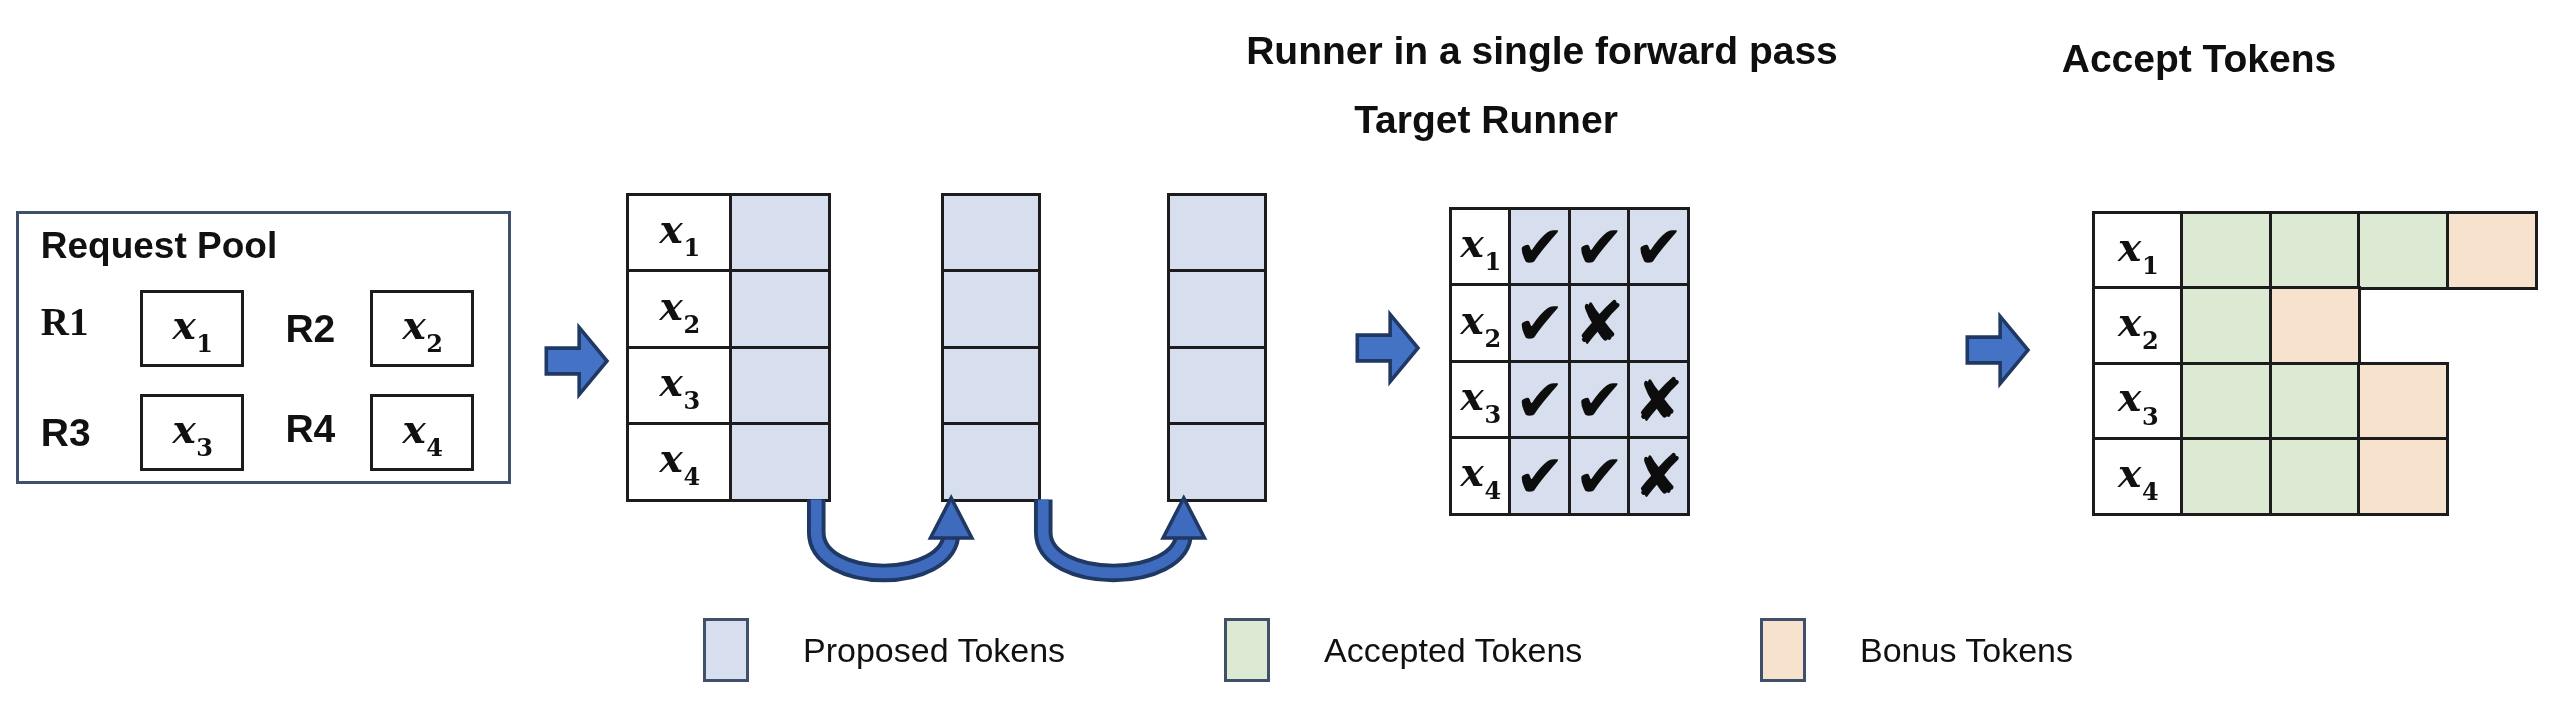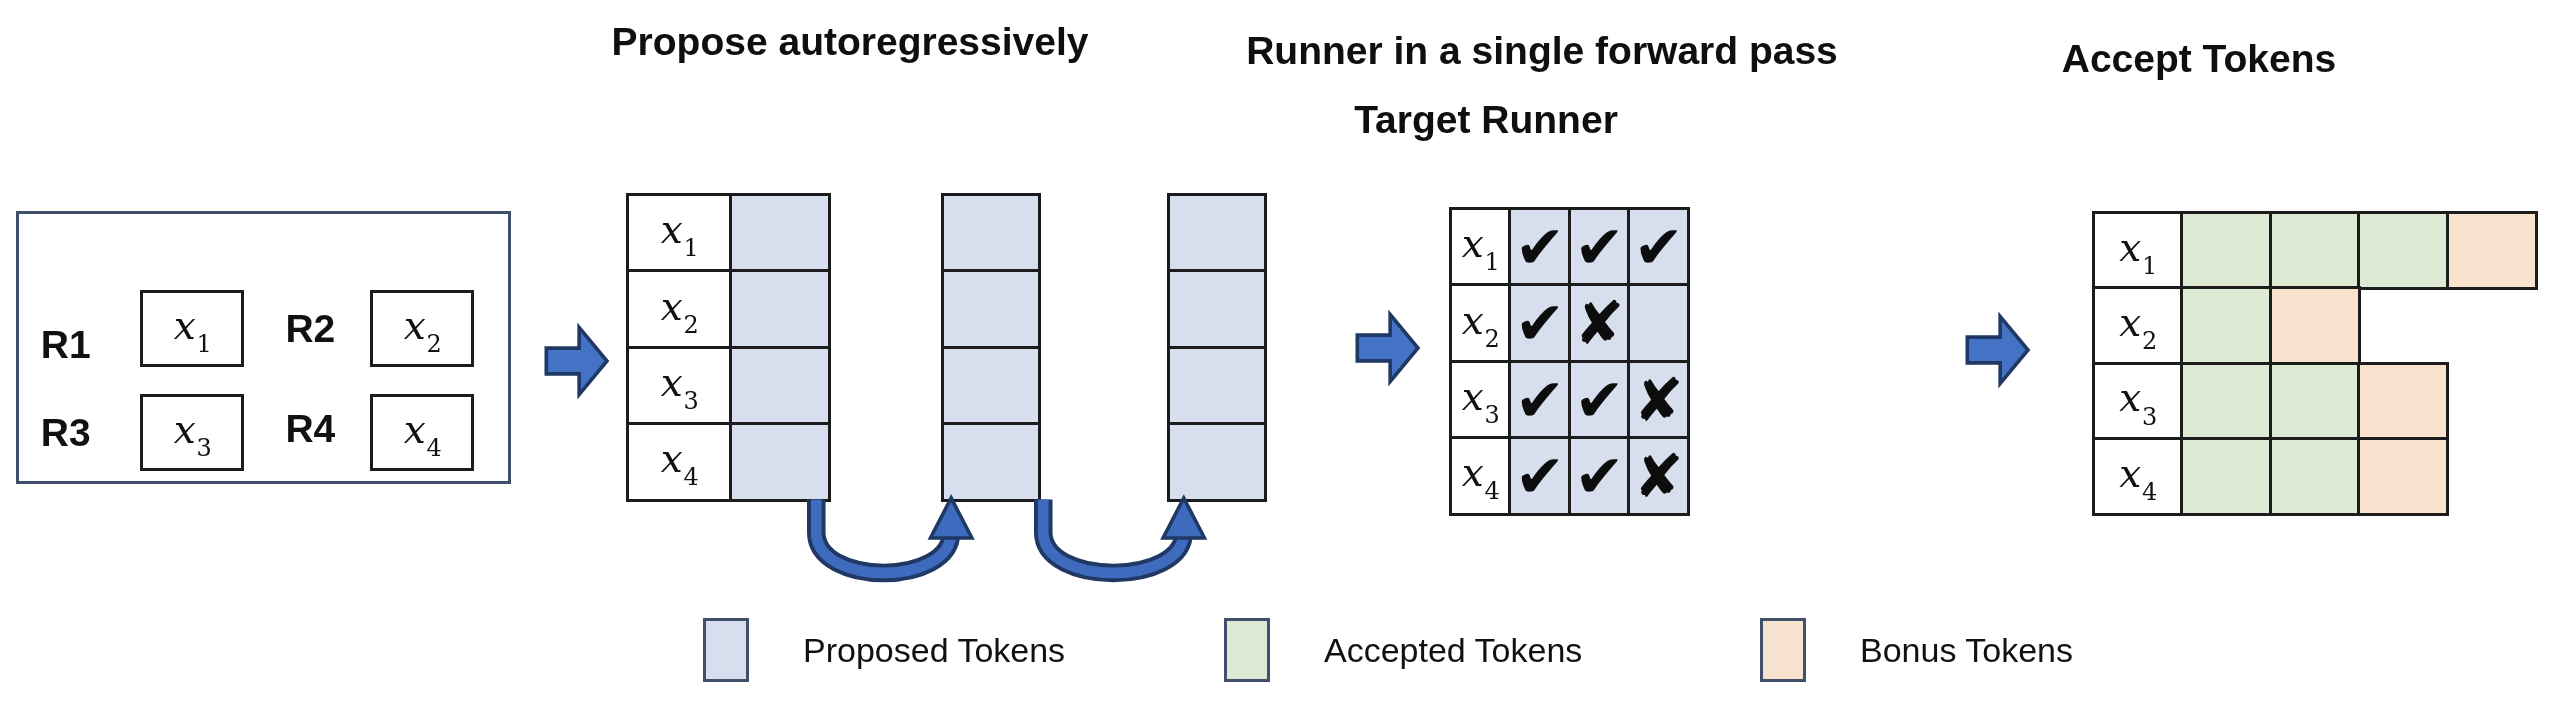--- a/index.html
+++ b/index.html
@@ -8,21 +8,21 @@
   .title{position:absolute;transform:translateX(-50%);font-size:39px;font-weight:600;
          white-space:nowrap;color:#0f0f0f;}
   
   .rpool{position:absolute;left:16.4px;top:211px;width:495px;height:273px;
          border:3.6px solid #40506a;background:#fff;box-sizing:border-box;}
   .rpool-title{position:absolute;left:21.4px;top:11.4px;font-size:37px;font-weight:600;}
   .rp-id{position:absolute;font-size:39px;font-weight:600;line-height:77px;height:77px;}
   .rp-box{position:absolute;width:104px;height:77px;border:3.6px solid #1c1c1c;background:#fff;
           box-sizing:border-box;display:flex;align-items:center;justify-content:center;}
   
-  .tok{font-family:"DejaVu Serif",serif;font-style:italic;font-size:39px;font-weight:400;line-height:1;}
+  .tok{font-family:"DejaVu Serif",serif;font-style:italic;font-size:39px;font-weight:700;line-height:1;}
   .tok sub{font-size:24px;font-style:normal;font-family:"DejaVu Serif",serif;
            position:relative;top:4.3px;left:0.7px;}
   
   .cell{box-sizing:border-box;border:3.6px solid #1c1c1c;height:80px;
         display:flex;align-items:center;justify-content:center;background:#fff;flex:none;}
   .row{display:flex;}
   .row + .row{margin-top:-3.6px;}
   .row .cell + .cell{margin-left:-3.6px;}
   .fill-proposed{background:#D7DEED;}
   .fill-accepted{background:#DCEAD3;}
@@ -43,28 +43,28 @@
                  box-sizing:border-box;}
   .legend-label{position:absolute;top:618px;height:64px;line-height:64px;font-size:34px;
                 font-weight:400;white-space:nowrap;}
   svg{position:absolute;overflow:visible;}
 </style>
 </head>
 <body>
 
 <div class="canvas">
 
-  <div class="title" style="left:850px;top:20px">Propose autoregressively</div>
   <div class="title" style="left:1542px;top:28.6px">Runner in a single forward pass</div>
   <div class="title" style="left:1486px;top:98px">Target Runner</div>
   <div class="title" style="left:2199px;top:37px">Accept Tokens</div>
 
   <div class="rpool">
+    <div class="rpool-title">Request Pool</div>
     <div id="rp-entries" style="position:absolute;inset:0;">
-        <div class="rp-id" style="left: 21.4px; top: 92px;">R1</div>
+        <div class="rp-id" style="left: 21.4px; top: 69px; font-family: Liberation Serif, serif;">R1</div>
         <div class="rp-box" style="left: 121px; top: 76px;">
           <span class="tok"><i>x</i><sub>1</sub></span>
         </div>
         <div class="rp-id" style="left: 266px; top: 76px;">R2</div>
         <div class="rp-box" style="left: 351px; top: 76px;">
           <span class="tok"><i>x</i><sub>2</sub></span>
         </div>
         <div class="rp-id" style="left: 21.4px; top: 180px;">R3</div>
         <div class="rp-box" style="left: 121px; top: 180px;">
           <span class="tok"><i>x</i><sub>3</sub></span>

